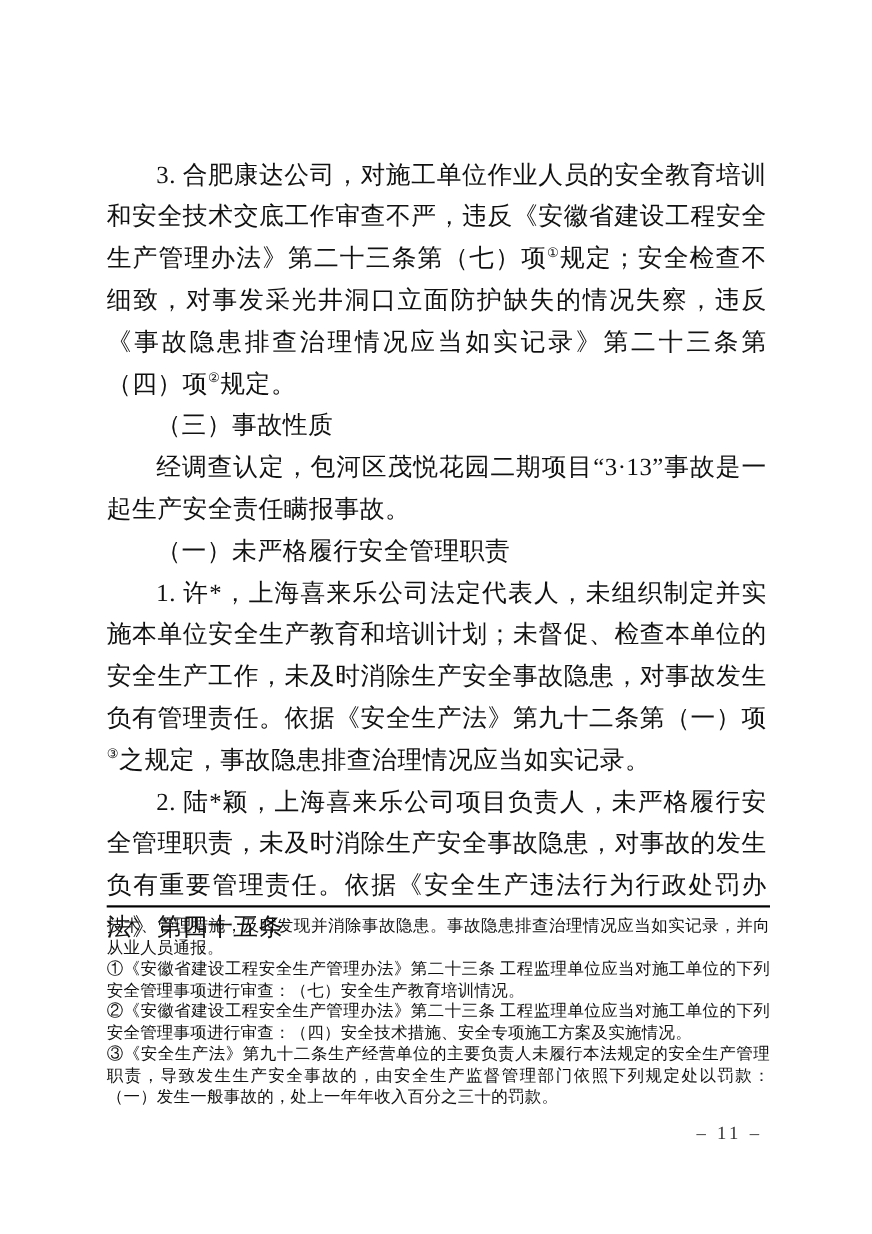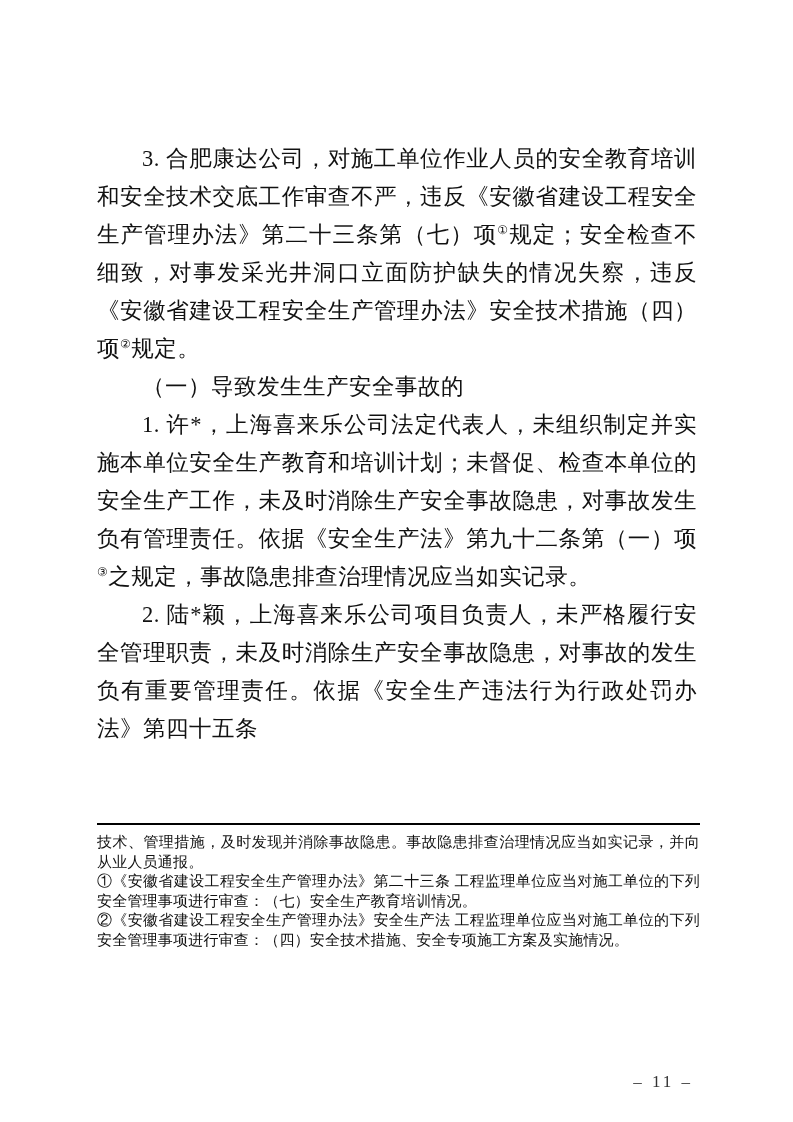--- a/index.html
+++ b/index.html
@@ -57,41 +57,44 @@
   }
   .footnote {
     margin: 0;
     font-size: 15px;
     line-height: 19.5px;
     text-align: justify;
     letter-spacing: 0.2px;
   }
   .page-number {
     position: absolute;
-    top: 1072px;
+    top: 1020px;
     right: 100px;
     font-size: 17px;
     letter-spacing: 3px;
     color: #333333;
   }
 </style>
 </head>
 <body>
 
 <div class="page">
   <div class="body-text" id="body-container">
-      <p class="para"><span>3. 合肥康达公司，对施工单位作业人员的安全教育培训和安全技术交底工作审查不严，违反《安徽省建设工程安全生产管理办法》第二十三条第（七）项</span><sup>①</sup><span>规定；安全检查不细致，对事发采光井洞口立面防护缺失的情况失察，违反《安徽省建设工程安全生产管理办法》安全技术措施（四）项</span><sup>②</sup><span>规定。</span></p>
-      <p class="para"><span>（一）导致发生生产安全事故的</span></p>
+      <p class="para"><span>3. 合肥康达公司，对施工单位作业人员的安全教育培训和安全技术交底工作审查不严，违反《安徽省建设工程安全生产管理办法》第二十三条第（七）项</span><sup>①</sup><span>规定；安全检查不细致，对事发采光井洞口立面防护缺失的情况失察，违反《事故隐患排查治理情况应当如实记录》第二十三条第（四）项</span><sup>②</sup><span>规定。</span></p>
+      <p class="para"><span>（三）事故性质</span></p>
+      <p class="para"><span>经调查认定，包河区茂悦花园二期项目“3·13”事故是一起生产安全责任瞒报事故。</span></p>
+      <p class="para"><span>（一）未严格履行安全管理职责</span></p>
       <p class="para"><span>1. 许*，上海喜来乐公司法定代表人，未组织制定并实施本单位安全生产教育和培训计划；未督促、检查本单位的安全生产工作，未及时消除生产安全事故隐患，对事故发生负有管理责任。依据《安全生产法》第九十二条第（一）项</span><sup>③</sup><span>之规定，事故隐患排查治理情况应当如实记录。</span></p>
       <p class="para"><span>2. 陆*颖，上海喜来乐公司项目负责人，未严格履行安全管理职责，未及时消除生产安全事故隐患，对事故的发生负有重要管理责任。依据《安全生产违法行为行政处罚办法》第四十五条</span></p>
     </div>
 
   <div class="footnote-area">
     <div class="footnote-rule"></div>
     <div id="footnotes-container">
         <p class="footnote">技术、管理措施，及时发现并消除事故隐患。事故隐患排查治理情况应当如实记录，并向从业人员通报。</p>
         <p class="footnote">①《安徽省建设工程安全生产管理办法》第二十三条 工程监理单位应当对施工单位的下列安全管理事项进行审查：（七）安全生产教育培训情况。</p>
-        <p class="footnote">②《安徽省建设工程安全生产管理办法》安全生产法 工程监理单位应当对施工单位的下列安全管理事项进行审查：（四）安全技术措施、安全专项施工方案及实施情况。</p>
+        <p class="footnote">②《安徽省建设工程安全生产管理办法》第二十三条 工程监理单位应当对施工单位的下列安全管理事项进行审查：（四）安全技术措施、安全专项施工方案及实施情况。</p>
+        <p class="footnote">③《安全生产法》第九十二条生产经营单位的主要负责人未履行本法规定的安全生产管理职责，导致发生生产安全事故的，由安全生产监督管理部门依照下列规定处以罚款：（一）发生一般事故的，处上一年年收入百分之三十的罚款。</p>
       </div>
   </div>
 
   <div class="page-number">– 11 –</div>
 </div>
 
 </body></html>

